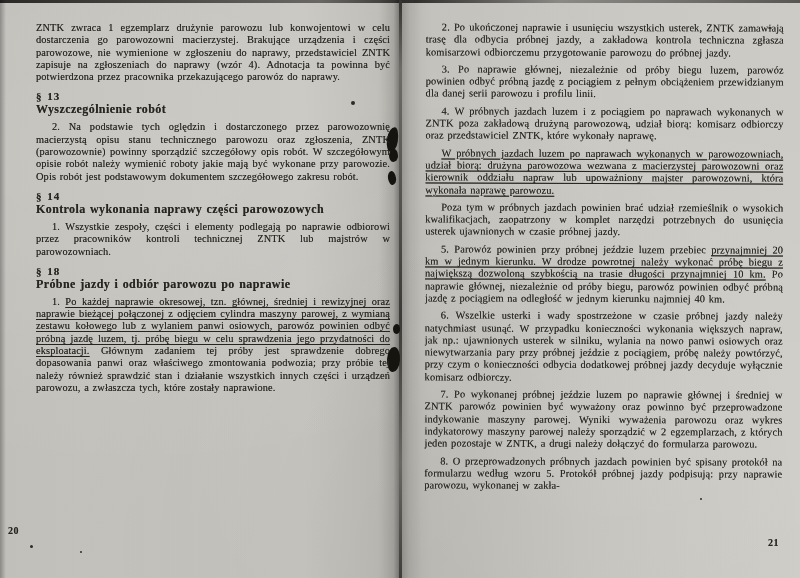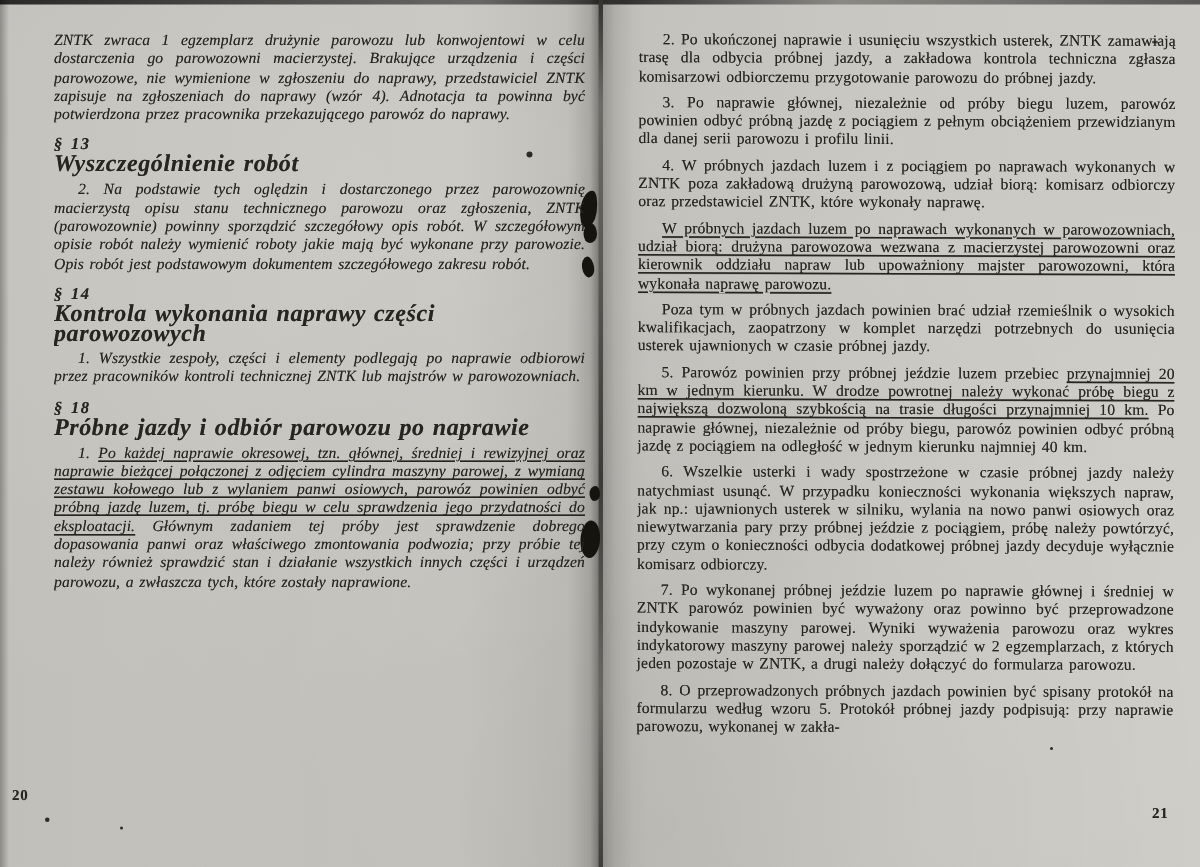--- a/index.html
+++ b/index.html
@@ -31,28 +31,28 @@
   .speck{position:absolute;background:#2c2b27;border-radius:50%;}
   .speck-a{left:351px;top:101px;width:4px;height:4px;}
   .speck-b{left:30px;top:545px;width:3px;height:3px;}
   .speck-c{left:80px;top:551px;width:2px;height:2px;}
   .speck-d{left:768px;top:27px;width:4px;height:2px;background:#4a4944;}
   .speck-e{left:700px;top:498px;width:2px;height:2px;}
 
   .page{position:absolute;top:22px;font-size:10.4px;line-height:12.3px;
     text-align:justify;letter-spacing:.1px;word-spacing:1px;
     text-shadow:0 0 .4px rgba(20,20,16,.55);}
-  .page-left{left:36px;width:354px;height:500px;overflow:hidden;font-style:italic;}
+  .page-left{left:36px;width:354px;height:500px;overflow:hidden;}
   .page-right{left:425px;width:358px;height:500px;overflow:hidden;transform:rotate(.2deg);}
   .para{margin:0;text-indent:16px;}
   .no-indent{text-indent:0;}
   .page-right .para{margin-bottom:5px;}
   .sec{margin:7px 0 5px 0;text-align:left;font-weight:bold;text-indent:0;}
   .sec-mark{font-size:11px;letter-spacing:1px;line-height:13px;}
-  .sec-title{font-size:16px;letter-spacing:.4px;line-height:13px;}
+  .sec-title{font-size:12px;letter-spacing:.4px;line-height:13px;}
   .ul{text-decoration:underline;text-decoration-thickness:.9px;text-underline-offset:2px;}
   .pageno{position:absolute;font-size:10px;font-weight:bold;letter-spacing:.5px;
     text-shadow:0 0 .4px rgba(20,20,16,.5);}
   .pageno-left{left:8px;top:525px;}
   .pageno-right{left:768px;top:537px;}
 </style>
 </head>
 <body>
 
 <div class="scan">

